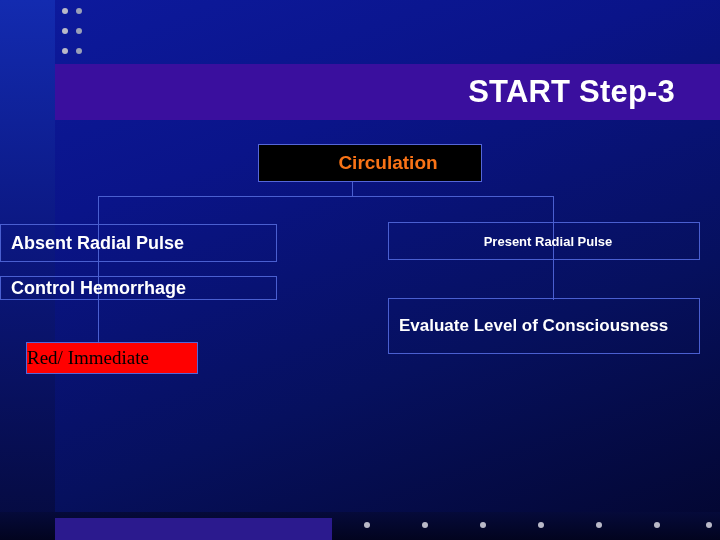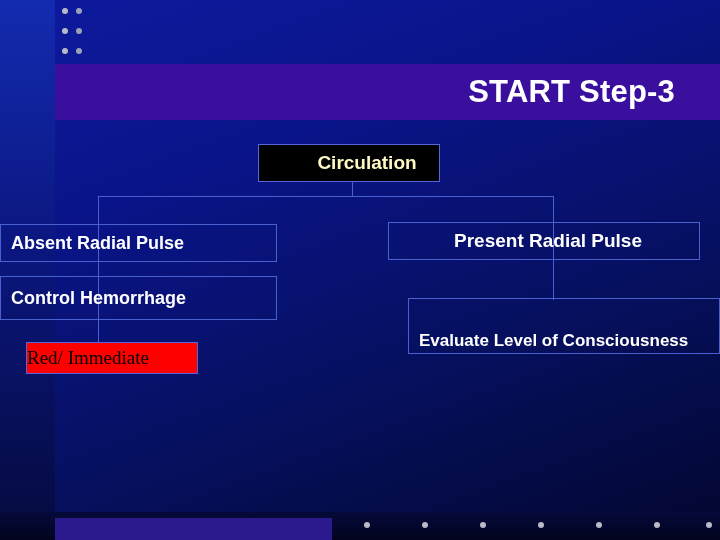--- a/index.html
+++ b/index.html
@@ -80,25 +80,25 @@
   .line-v { width: 1px; }
 
   
   .box {
     position: absolute;
     box-sizing: border-box;
   }
   .box-circulation {
     left: 258px;
     top: 144px;
-    width: 182px;
+    width: 224px;
     height: 38px;
     background: #000000;
     border: 1px solid #5566d8;
-    color: #fef9c3;
+    color: #f97316;
     font-size: 19px;
     font-weight: bold;
     display: flex;
     align-items: center;
     justify-content: center;
     padding-left: 36px;
   }
   .box-plain {
     border: 1px solid #4a5fd0;
     color: #ffffff;
@@ -112,42 +112,41 @@
     top: 224px;
     width: 277px;
     height: 38px;
     font-size: 18px;
   }
   .box-present {
     left: 388px;
     top: 222px;
     width: 312px;
     height: 38px;
-    font-size: 19px;
+    font-size: 13px;
     justify-content: center;
     padding-left: 8px;
     text-align: center;
   }
   .box-control {
     left: 0px;
     top: 276px;
     width: 277px;
-    height: 44px;
+    height: 24px;
     font-size: 18px;
   }
   .box-evaluate {
     left: 388px;
     top: 298px;
     width: 312px;
     height: 56px;
     font-size: 17px;
-    align-items: flex-end;
+    align-items: center;
     padding-top: 0;
     line-height: 1.35;
-    margin-left: 20px;
   }
   .box-red {
     position: absolute;
     left: 26px;
     top: 342px;
     width: 172px;
     height: 32px;
     background: #ff0000;
     border: 1px solid #5566d8;
     color: #000000;

